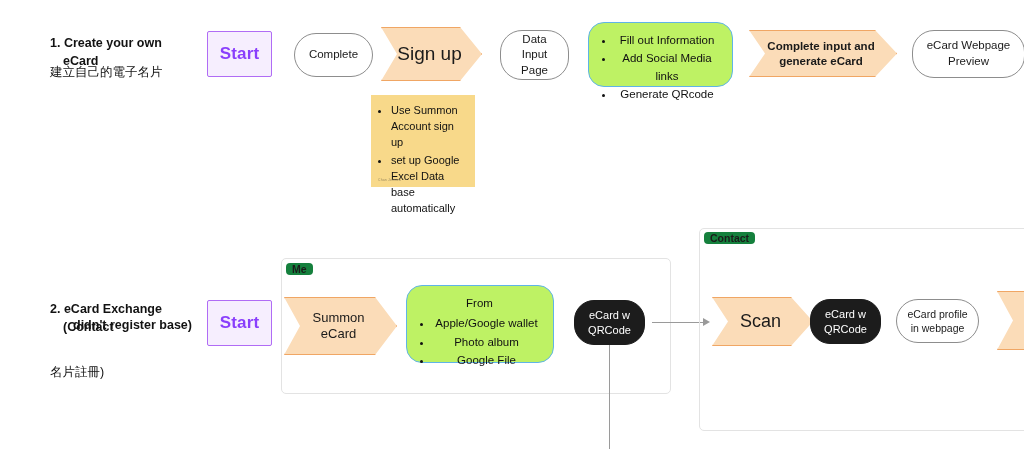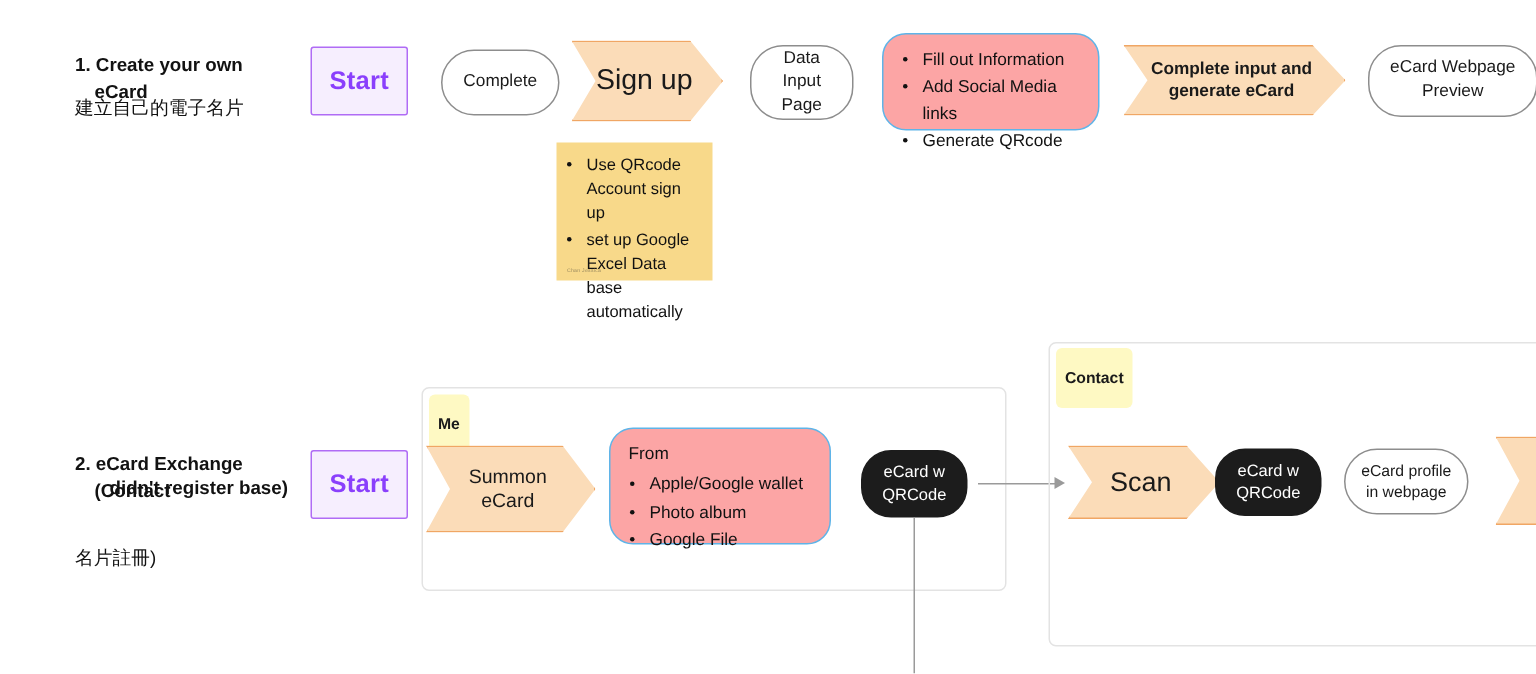--- a/index.html
+++ b/index.html
@@ -83,27 +83,28 @@
     text-align: center;
     color: #1a1a1a;
     line-height: 1.25;
     -webkit-clip-path: polygon(0 0, calc(100% - 22px) 0, 100% 50%, calc(100% - 22px) 100%, 0 100%, 16px 50%);
     clip-path: polygon(0 0, calc(100% - 22px) 0, 100% 50%, calc(100% - 22px) 100%, 0 100%, 16px 50%);
   }
   .chev > span { display: block; padding-left: 10px; padding-right: 14px; }
 
   
   .bluecard {
-    background: #fca5a5;
+    background: #bef264;
     border: 1.4px solid #5fb4e8;
     border-radius: 16px;
     font-size: 11.5px;
     line-height: 1.5;
     color: #111;
     padding: 9px 13px 9px 10px;
+    text-align: center;
   }
   .bluecard ul { margin: 0; padding-left: 16px; }
   .bluecard ul li { margin: 0 0 1px 0; }
   .bluecard .from-label { margin: 0 0 3px 2px; }
 
   
   .sticky {
     background: #f8d98a;
     font-size: 11px;
     line-height: 1.45;
@@ -122,26 +123,26 @@
     letter-spacing: .2px;
   }
 
   
   .group {
     border: 1px solid #e3e3e3;
     border-radius: 5px;
     background: transparent;
   }
   .group-tag {
-    background: #fef9c3;
+    background: #15803d;
     border-radius: 4px;
     font-size: 10.5px;
     font-weight: bold;
     color: #1a1a1a;
-    padding: 14px 6px;
+    padding: 0 6px;
     display: inline-block;
   }
 
   
   .hline {
     background: #9a9a9a;
     height: 1.2px;
   }
   .vline {
     background: #9a9a9a;
@@ -188,21 +189,21 @@
 
   <div class="abs pill" style="left:872px; top:30px; width:113px; height:48px; white-space:pre-line;">eCard Webpage
 Preview</div>
 
   <div class="abs chev" style="left:996px; top:27px; width:80px; height:53px; font-size:16px;">
     <span>W</span>
   </div>
 
   <div class="abs sticky" style="left:331px; top:95px; width:104px; height:92px;">
     <ul>
-      <li>Use QRcode Account sign up</li>
+      <li>Use Summon Account sign up</li>
       <li>set up Google Excel Data base automatically</li>
     </ul>
     <div class="author">Chan Jessica</div>
   </div>
 
   <div class="abs row-title indent-hang" style="left:10px; top:300px; width:155px;">2. eCard Exchange (Contact</div>
   <div class="abs row-title" style="left:33px; top:316px; width:155px;">didn't register base)</div>
   <div class="abs row-title-cjk" style="left:10px; top:363px; width:165px;">名片註冊)</div>
 
   <div class="abs start-box" style="left:167px; top:300px; width:65px; height:46px;">Start</div>

